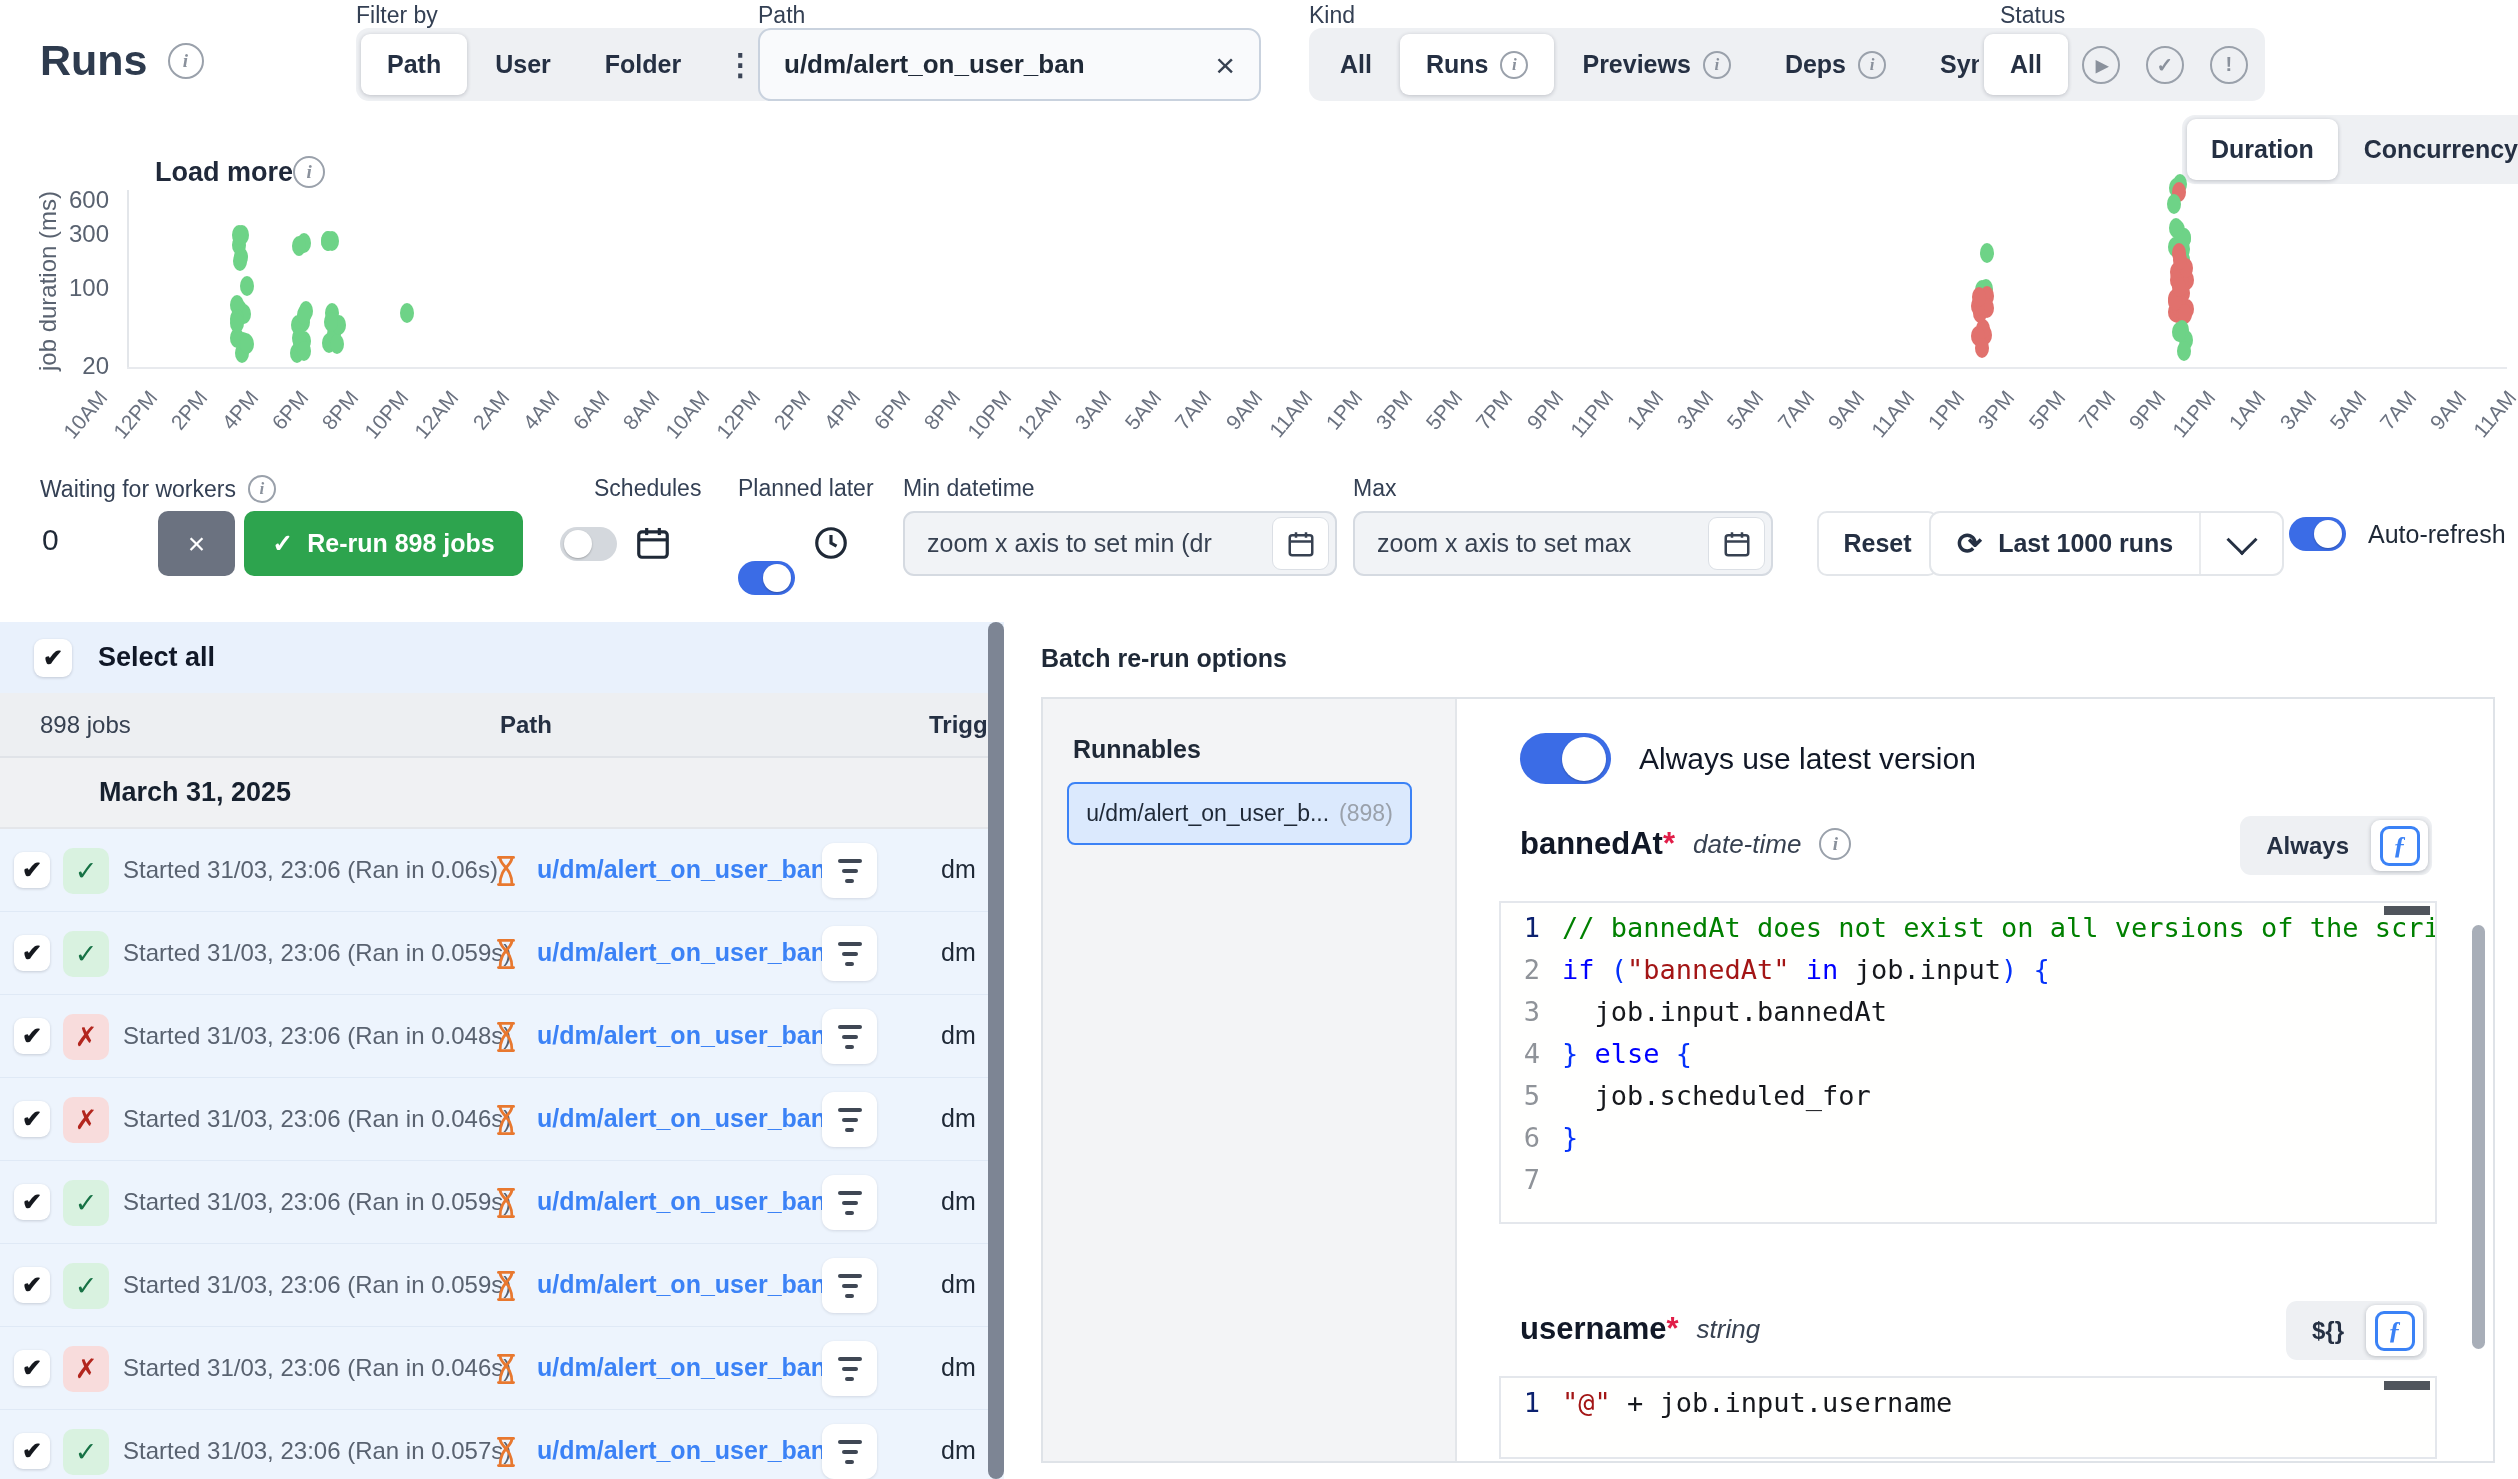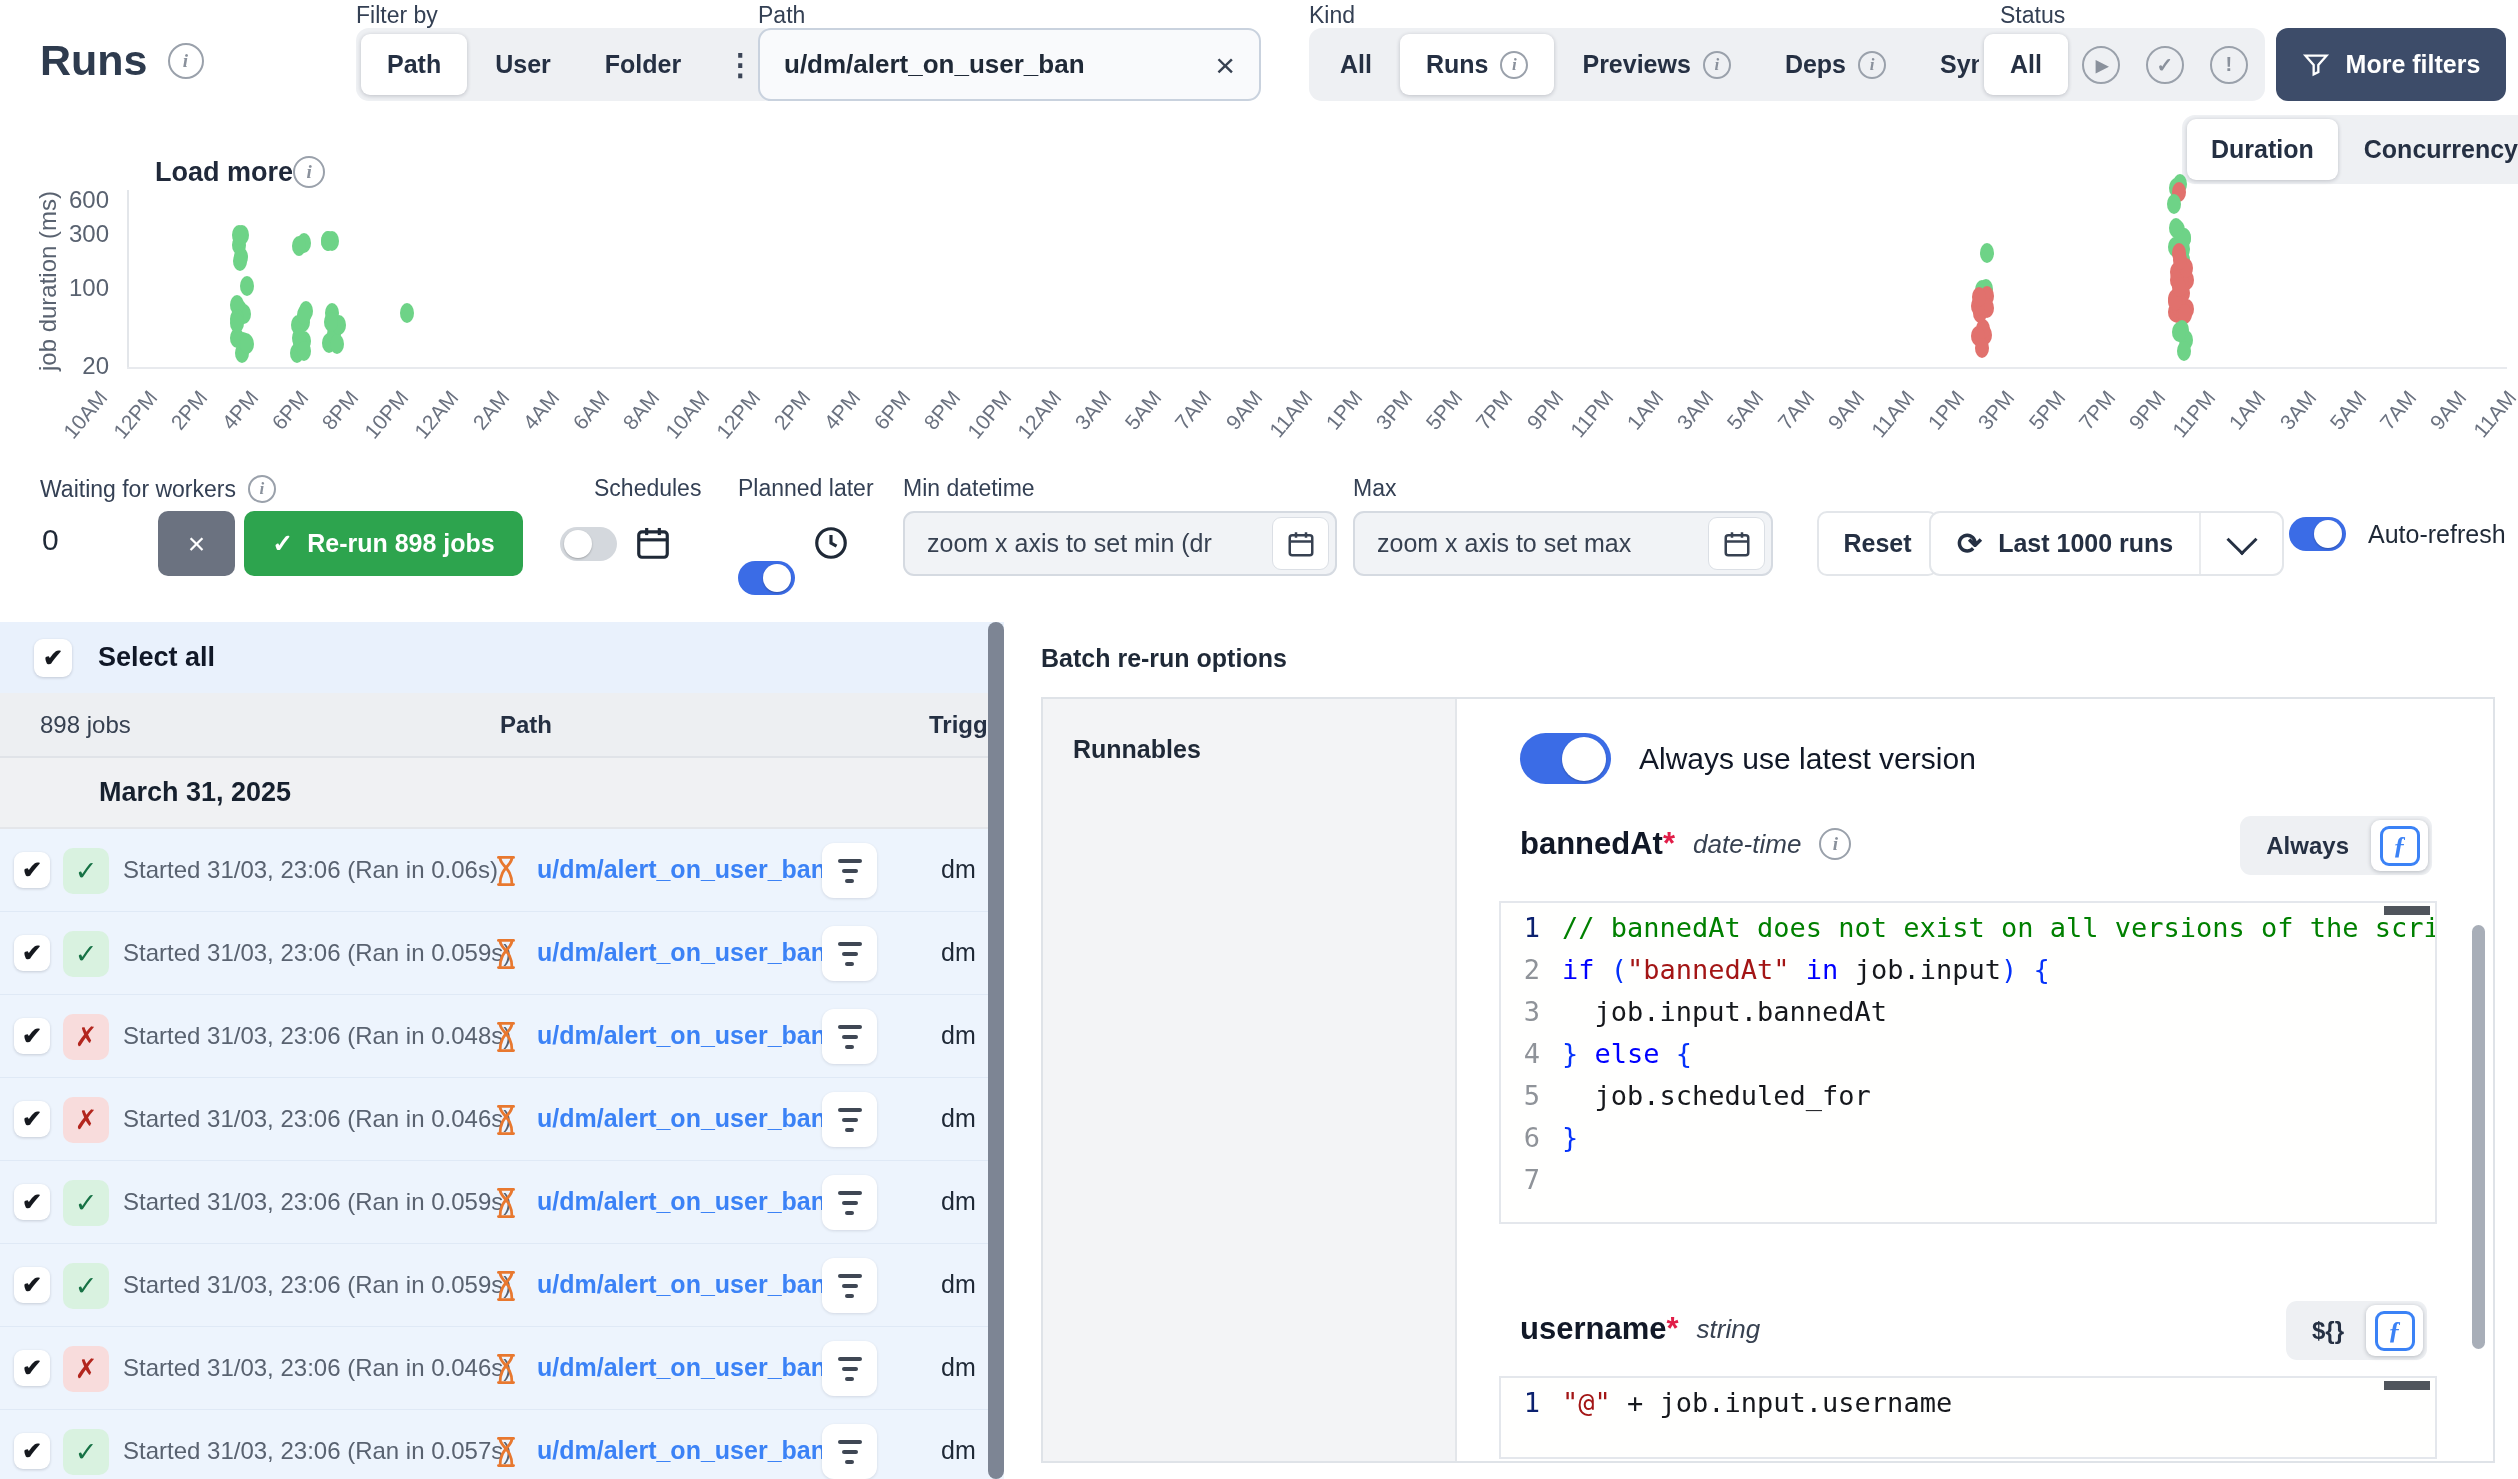--- a/index.html
+++ b/index.html
@@ -175,26 +175,20 @@
         <span class="cicon play"></span>
       </div>
     <div class="it" style="padding:0 12px;">
         <span class="cicon check"></span>
       </div>
     <div class="it" style="padding:0 12px;">
         <span class="cicon bang"></span>
       </div>
   </div>
 
-  <div class="abs" id="more-filters">
-    <svg width="28" height="28" viewBox="0 0 24 24" fill="none" stroke="#fff" stroke-width="2">
-        <path d="M3 4h18l-7 8v6l-4 2v-8L3 4z"></path>
-      </svg>
-    <span>More filters</span>
-  </div>
 
   <div class="abs" id="load-more">
     <span>Load more</span>
     <span class="info"></span>
   </div>
   <div class="abs seg" id="view-toggle" style="height:69px;">
     <div class="it sel">Duration</div>
     <div class="it">Concurrency</div>
   </div>
   <div class="abs" id="ylabel">job duration (ms)</div>
@@ -614,20 +608,24 @@
       <span class="jby">dm</span>
     </div>
   </div>
   </div>
   <div id="list-scrollbar"></div>
 
   <div class="abs" id="batch-title">Batch re-run options</div>
   <div class="abs" id="batch-box">
     <div id="runnables">
       <div class="rt">Runnables</div>
+      <div id="runnable-chip">
+        <span>u/dm/alert_on_user_b...</span>
+        <span class="cnt">(898)</span>
+      </div>
     </div>
 
     <div id="latest-row">
       <div class="tgl big on">
           <span class="knob"></span>
         </div>
       <span>Always use latest version</span>
     </div>
 
     <div class="fieldname" style="left:477px; top:127px;">

